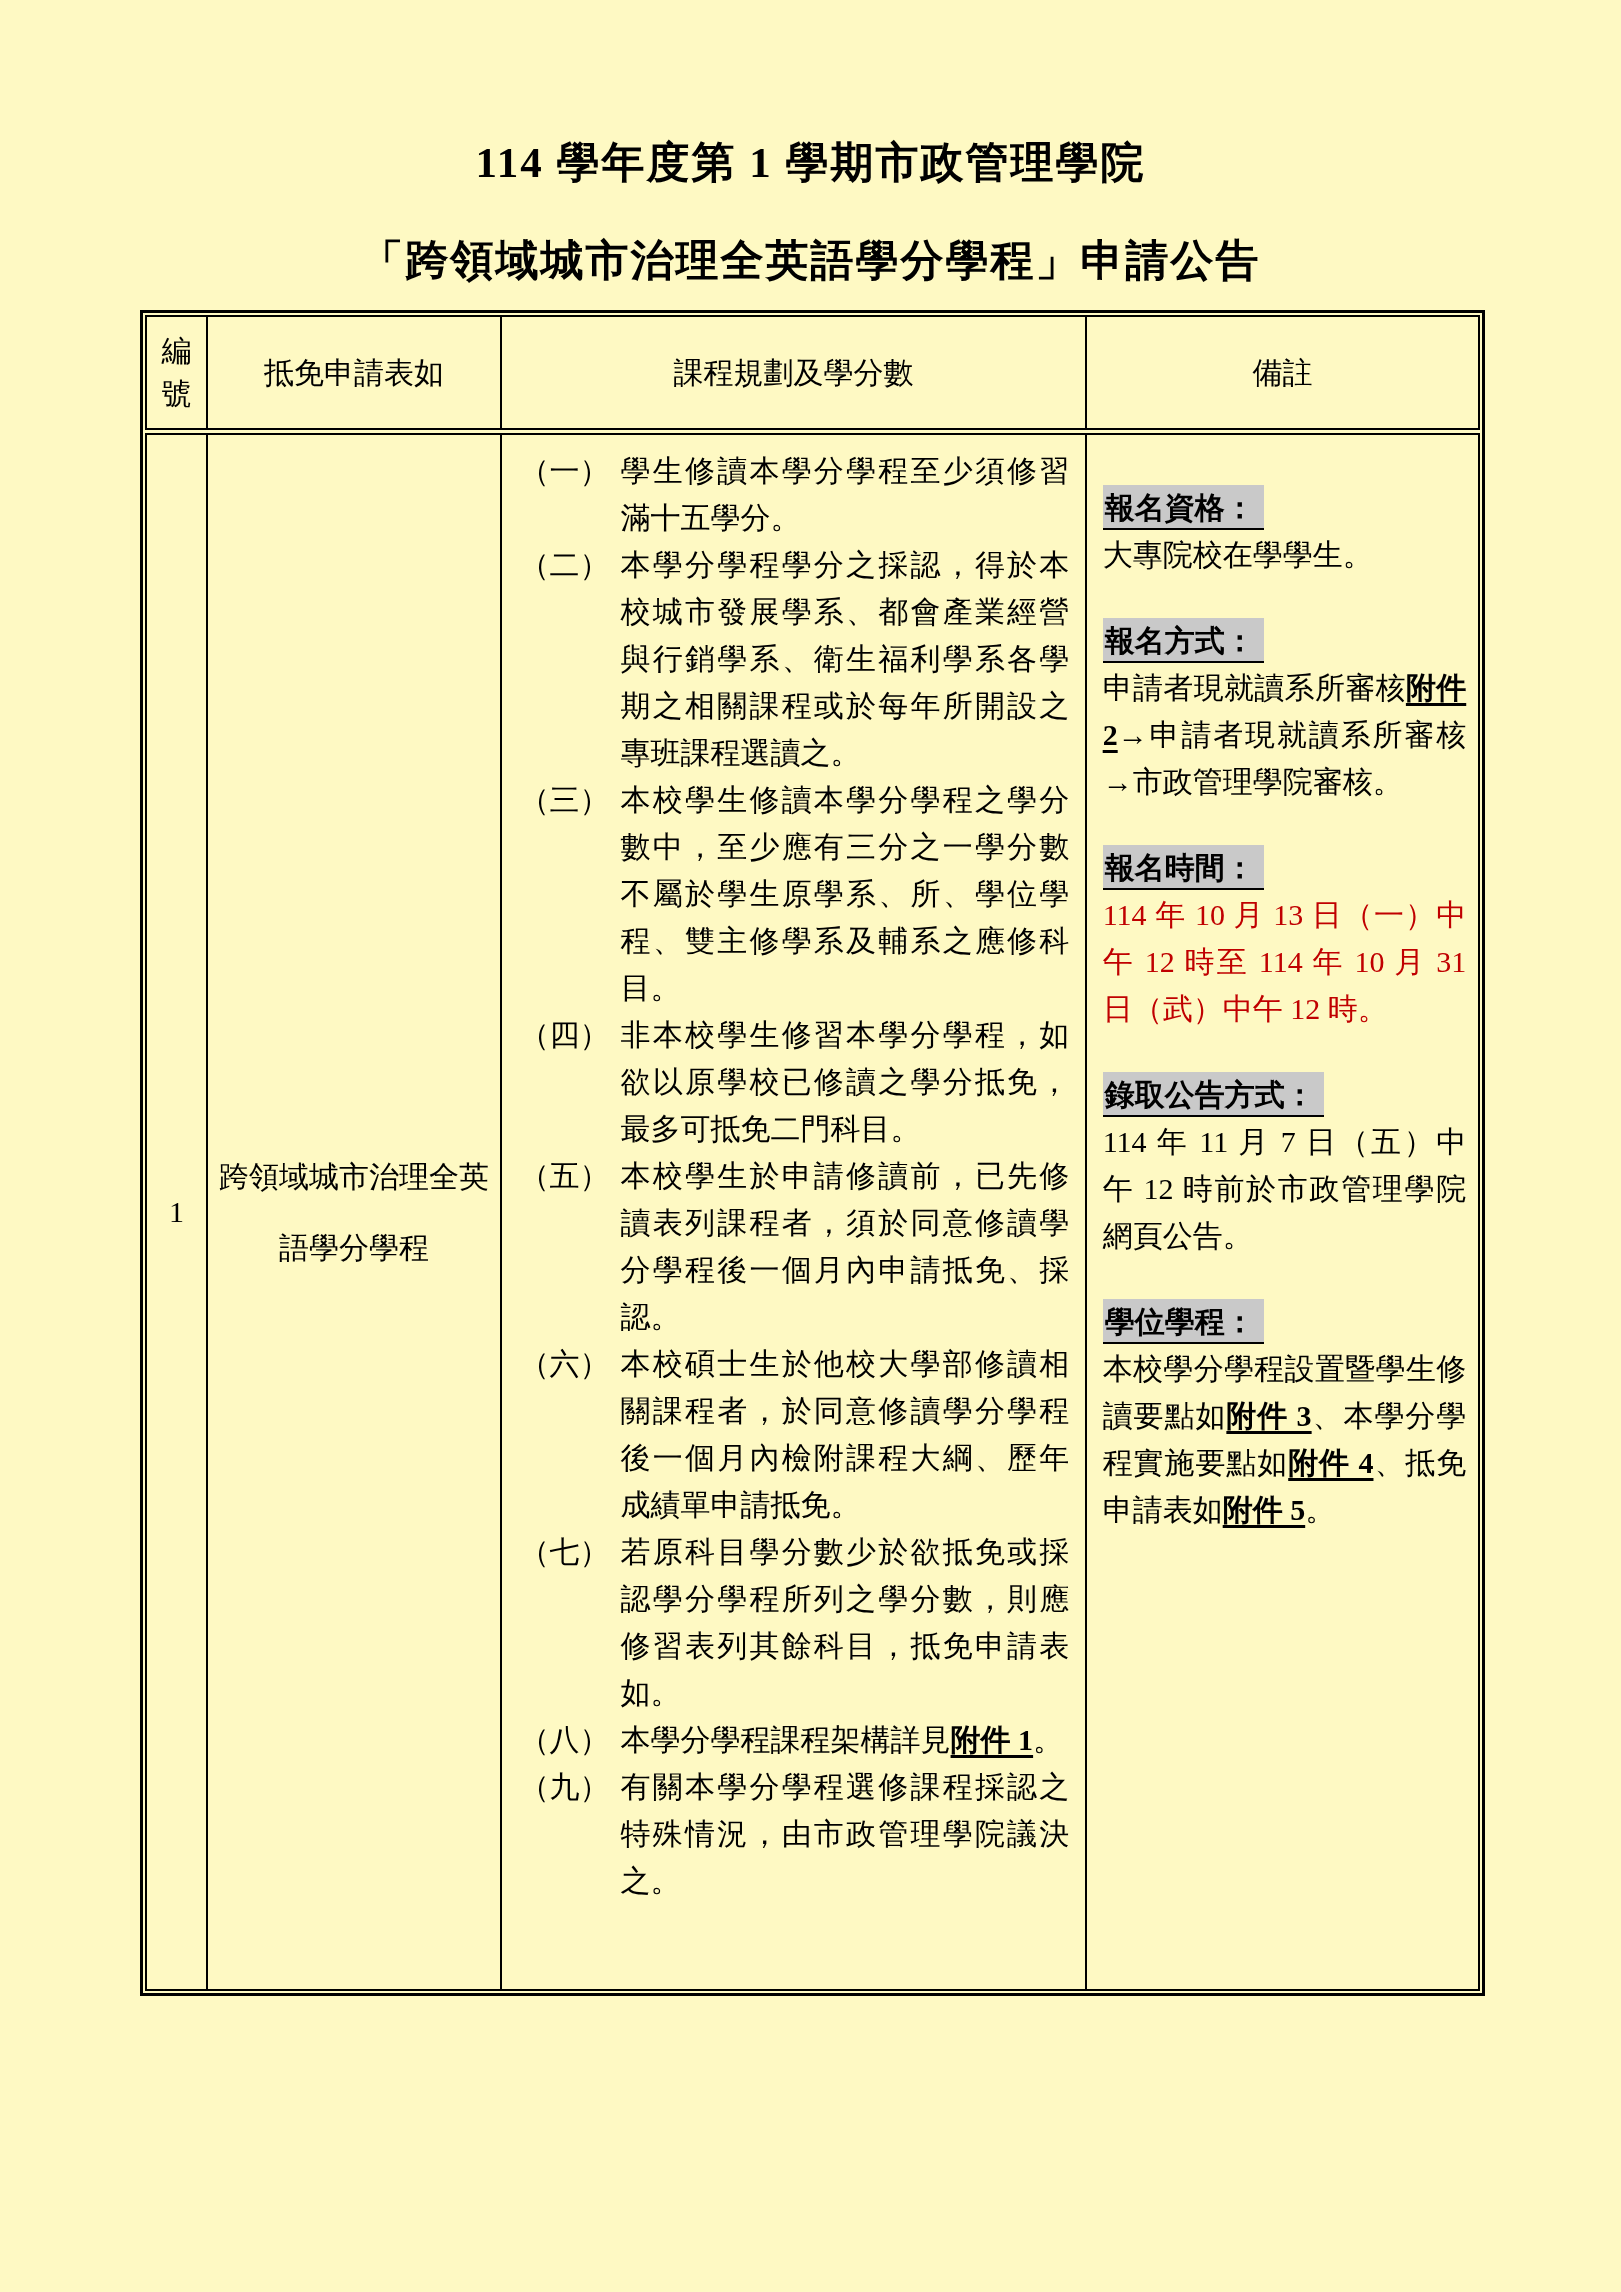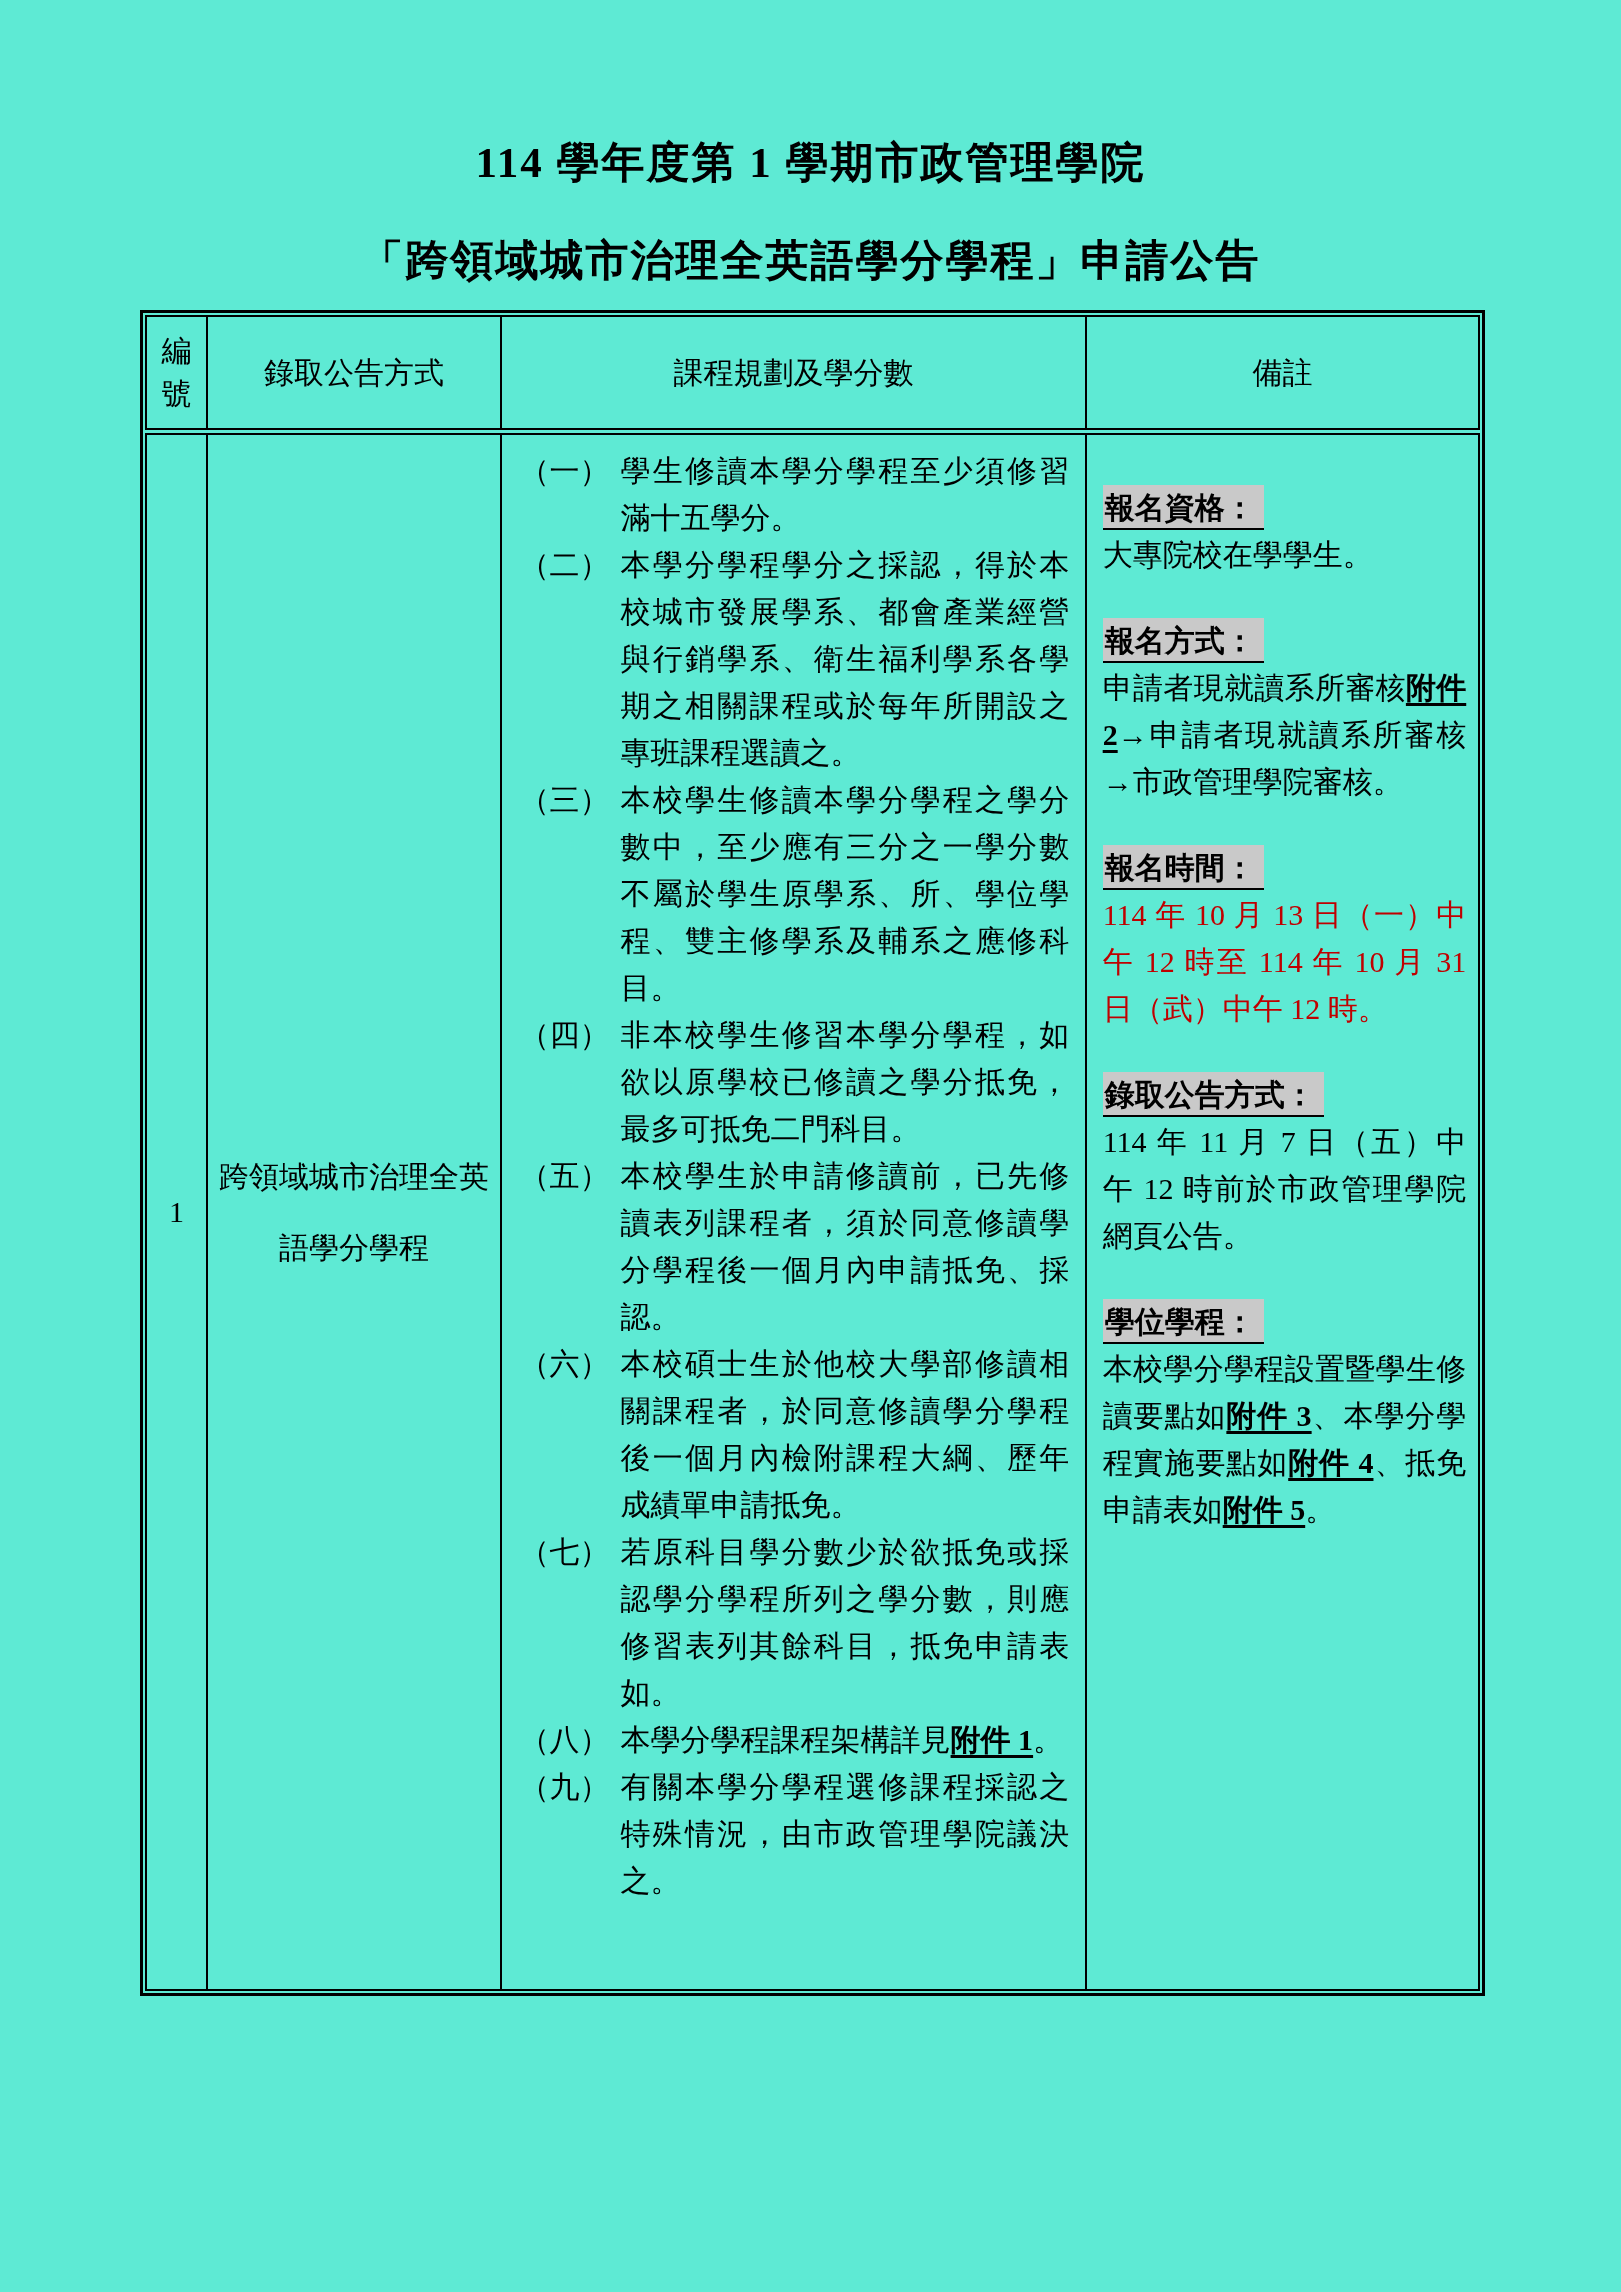--- a/index.html
+++ b/index.html
@@ -7,21 +7,21 @@
     padding: 0;
     background: #ffffff;
     font-family: "Liberation Serif", serif;
     color: #000;
   }
   .doc {
     width: 1621px;
     min-height: 2293px;
     box-sizing: border-box;
     padding-top: 137px;
-    background: #5eead4;
+    background: #fef9c3;
   }
   .title {
     text-align: center;
     font-weight: bold;
     font-size: 43px;
     line-height: 51px;
     letter-spacing: 2px;
   }
   .title.second { margin-top: 47px; text-align: center; }
 
@@ -121,21 +121,21 @@
     <table>
       <colgroup>
         <col style="width:61px">
         <col style="width:294px">
         <col style="width:585px">
         <col>
       </colgroup>
       <thead>
         <tr>
           <th>編號</th>
-          <th>錄取公告方式</th>
+          <th>抵免申請表如</th>
           <th>課程規劃及學分數</th>
           <th>備註</th>
         </tr>
       </thead>
       <tbody>
         <tr>
           <td class="cell-num">1</td>
           <td class="cell-pname">跨領域城市治理全英語學分學程</td>
           <td class="cell-plan">
             <div id="plan-list">

